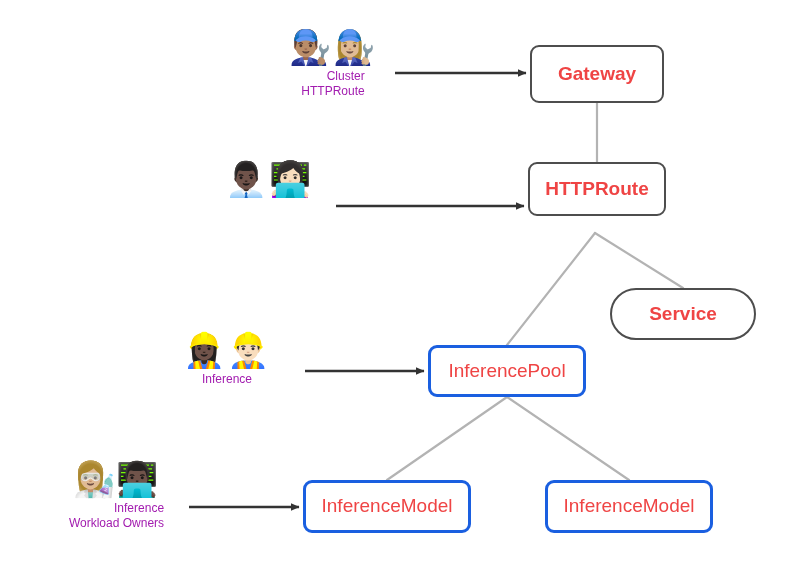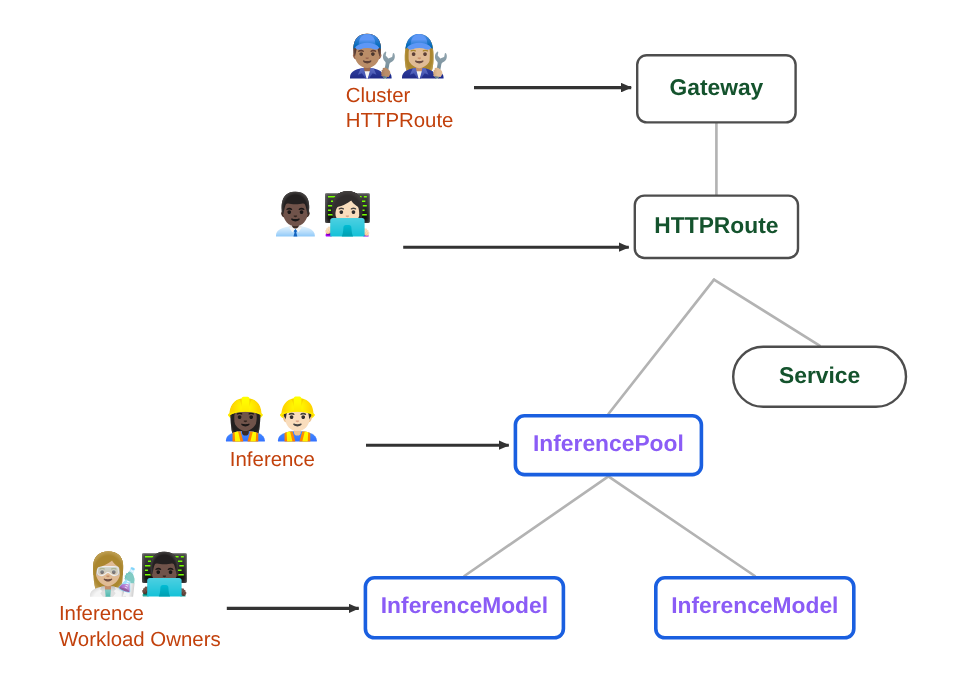--- a/index.html
+++ b/index.html
@@ -35,28 +35,28 @@
     align-items: center;
     justify-content: center;
     border-radius: 9px;
     background: #ffffff;
     text-align: center;
     line-height: 1.1;
     z-index: 3;
   }
   .node.core {
     border: 2px solid #4d4d4d;
-    color: #14532d;
+    color: #ef4444;
     font-weight: bold;
     font-size: 19px;
   }
   .node.inference {
     border: 3px solid #1a5fe0;
-    color: #8b5cf6;
-    font-weight: bold;
+    color: #ef4444;
+    font-weight: normal;
     font-size: 19px;
   }
 
   #node-gateway      { left: 530px; top: 45px;  width: 134px; height: 58px; }
   #node-httproute    { left: 528px; top: 162px; width: 138px; height: 54px; }
   #node-service      { left: 610px; top: 288px; width: 146px; height: 52px; border-radius: 26px; }
   #node-inferencepool{ left: 428px; top: 345px; width: 158px; height: 52px; }
   #node-inferencemodel-1 { left: 303px; top: 480px; width: 168px; height: 53px; }
   #node-inferencemodel-2 { left: 545px; top: 480px; width: 168px; height: 53px; }
 
@@ -70,25 +70,25 @@
   }
   .persona-emojis {
     font-size: 34px;
     line-height: 1.05;
     letter-spacing: 1px;
     white-space: nowrap;
     user-select: none;
   }
   .persona-label {
     margin-top: 3px;
-    font-size: 17px;
-    color: #c2410c;
+    font-size: 12px;
+    color: #a21caf;
     line-height: 1.28;
     white-space: nowrap;
-    text-align: left;
+    text-align: right;
   }
 
   #persona-cluster-operators      { left: 268px; top: 30px;  width: 130px; }
   #persona-application-developers { left: 200px; top: 162px; width: 138px; }
   #persona-inference-platform-owners { left: 152px; top: 333px; width: 150px; }
   #persona-inference-workload-owners { left: 34px;  top: 462px; width: 165px; }
 </style>
 </head>
 <body>
 

